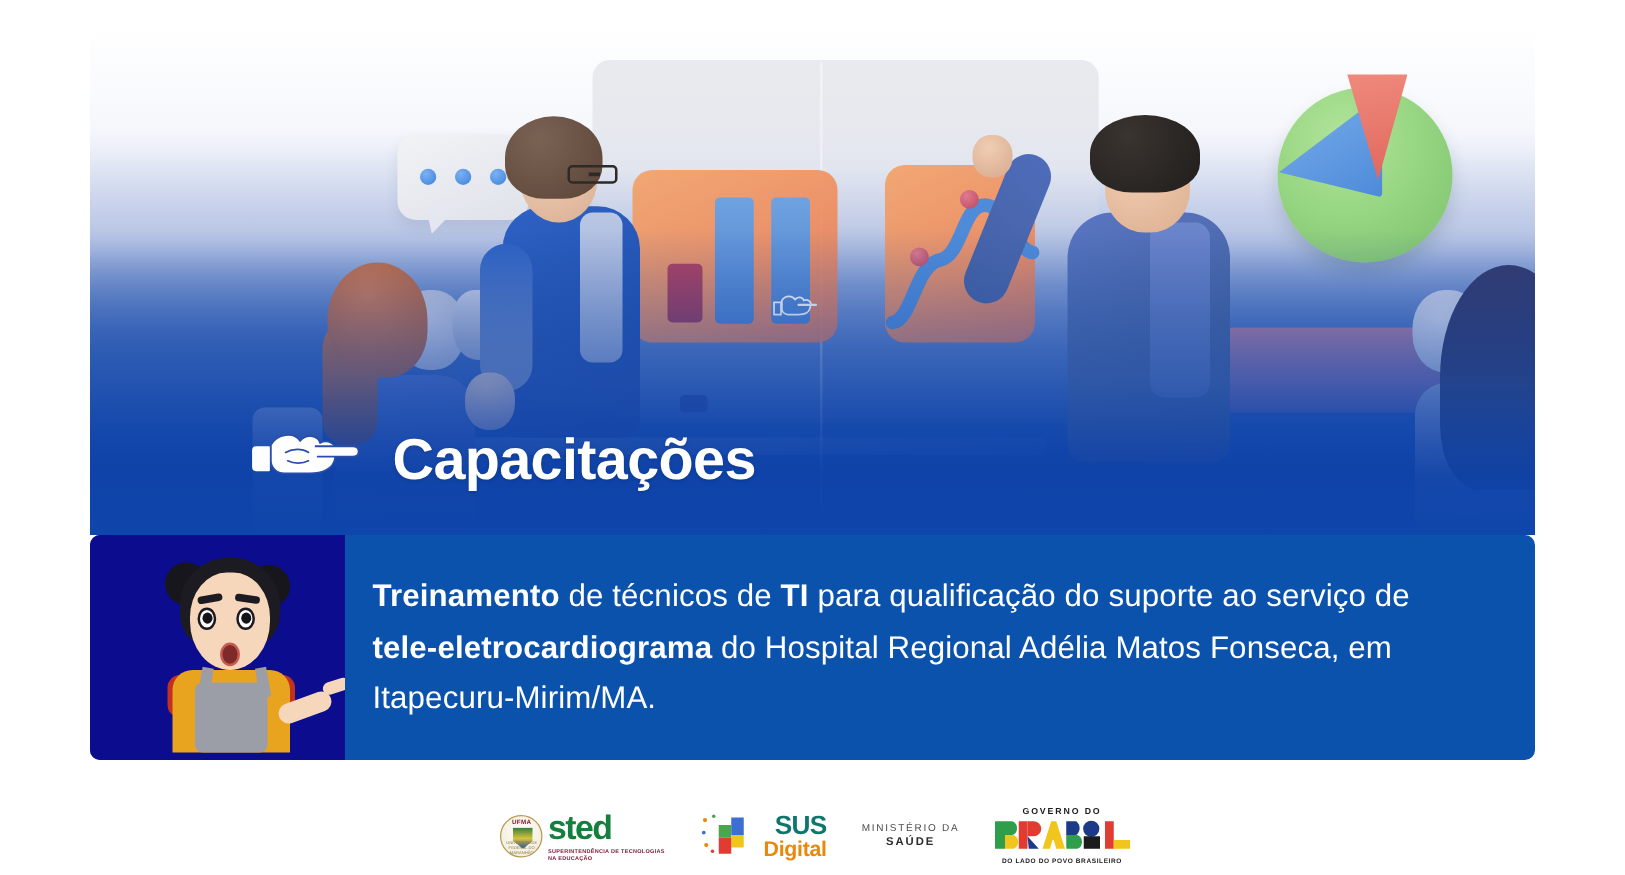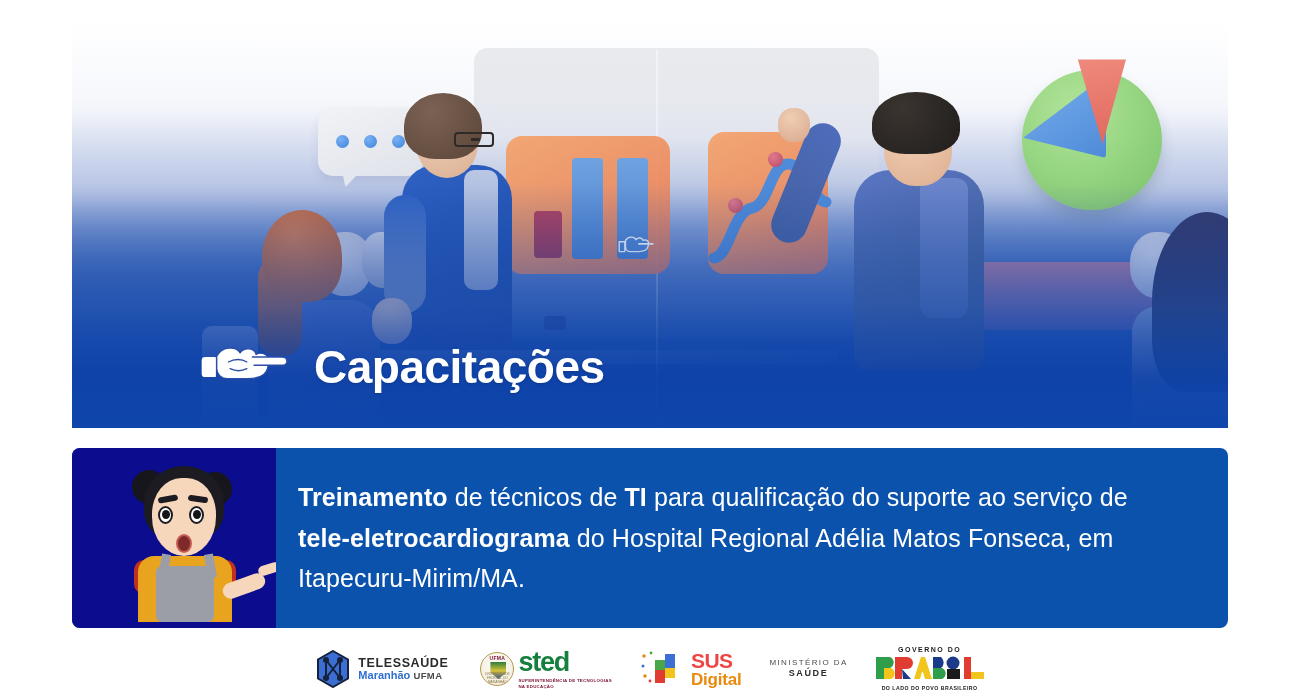--- a/index.html
+++ b/index.html
@@ -171,21 +171,21 @@
   
   .hero-title-row { position:absolute; left:128px; top:320px; display:flex; align-items:center; gap:22px; }
   .hero-hand { width:92px; height:50px; flex:0 0 auto; }
   .hero-title {
     font-size:46px; font-weight:700; color:#ffffff; letter-spacing:-0.5px;
     text-shadow: 0 1px 3px rgba(0,0,0,.18);
   }
 
   
   .band {
-    position:absolute; left:72px; top:448px; width:1156px; height:180px;
+    position:absolute; left:72px; top:428px; width:1156px; height:180px;
     background:#0b52ac; border-radius:8px; display:flex; overflow:hidden;
   }
   .band-mascot {
     position:relative; flex:0 0 204px; background:#0c0c8e; overflow:hidden;
   }
   .band-text {
     flex:1; display:flex; align-items:center; padding:0 52px 0 22px;
   }
   .band-text p {
     color:#ffffff; font-size:25px; line-height:1.62; font-weight:400;
@@ -258,21 +258,21 @@
     clip-path: polygon(0 0, 100% 0, 100% 62%, 50% 100%, 0 62%); }
   .ufma-crest .bot { position:absolute; left:0; right:0; bottom:1.5px; text-align:center;
     font-size:3.3px; color:#8a7a45; }
 
   .sted-txt { line-height:1; }
   .sted-txt .big { font-size:27px; font-weight:700; color:#15803d; letter-spacing:-1.2px; }
   .sted-txt .small { font-size:4.4px; color:#7b1130; letter-spacing:.25px; line-height:1.35; margin-top:2px; font-weight:700;}
 
   .sus-mark { position:relative; width:46px; height:38px; flex:0 0 auto; }
   .sus-txt { margin-left:5px; line-height:1.02; }
-  .sus-txt .l1 { font-size:21px; font-weight:700; color:#ef4444; letter-spacing:-.5px; }
+  .sus-txt .l1 { font-size:21px; font-weight:700; color:#0f766e; letter-spacing:-.5px;text-align:right; }
   .sus-txt .l2 { font-size:17px; font-weight:600; color:#e8890c; letter-spacing:-.2px; }
 
   .ms-txt { line-height:1.25; text-align:center; }
   .ms-txt .l1 { font-size:8px; color:#4a4a4a; letter-spacing:1.4px; }
   .ms-txt .l2 { font-size:9px; color:#2b2b2b; font-weight:700; letter-spacing:1.6px; }
 
   .gov { text-align:center; line-height:1; }
   .gov .top { font-size:7px; font-weight:700; color:#1b1b1b; letter-spacing:1.5px; }
   .gov .brasil { height:26px; margin:2px 0; }
   .gov .bot { font-size:5.2px; font-weight:700; color:#1b1b1b; letter-spacing:.5px; }
@@ -397,35 +397,20 @@
 
     <div class="band-text">
       <p>
         <b>Treinamento</b><span> de técnicos de </span><b>TI</b><span> para qualificação do suporte ao serviço de </span><b>tele-eletrocardiograma</b><span> do Hospital Regional Adélia Matos Fonseca, em Itapecuru-Mirim/MA.</span>
       </p>
     </div>
   </div>
 
   <div class="footer">
 
-    <div class="logo">
-      <svg class="tele-mark" viewBox="0 0 34 38">
-        <path d="M17 1 L32 9.5 V28.5 L17 37 L2 28.5 V9.5 Z" fill="#3b6fd4" stroke="#16213a" stroke-width="2"></path>
-        <circle cx="10" cy="10" r="3" fill="#16213a"></circle>
-        <circle cx="24" cy="10" r="3" fill="#16213a"></circle>
-        <circle cx="10" cy="28" r="3" fill="#16213a"></circle>
-        <circle cx="24" cy="28" r="3" fill="#16213a"></circle>
-        <path d="M10 10 L24 28 M24 10 L10 28 M10 10 L10 28 M24 10 L24 28" stroke="#16213a" stroke-width="2" fill="none"></path>
-      </svg>
-      <div class="tele-txt">
-        <div class="l1">TELESSAÚDE</div>
-        <div class="l2"><span>Maranhão</span>
-          <em>UFMA</em></div>
-      </div>
-    </div>
 
     <div class="logo">
       <div class="ufma-crest">
         <div class="top">UFMA</div>
         <div class="shield"></div>
         <div class="bot">UNIVERSIDADE FEDERAL DO MARANHÃO</div>
       </div>
       <div class="sted-txt">
         <div class="big">sted</div>
         <div class="small" style="white-space:pre-line">SUPERINTENDÊNCIA DE TECNOLOGIAS

